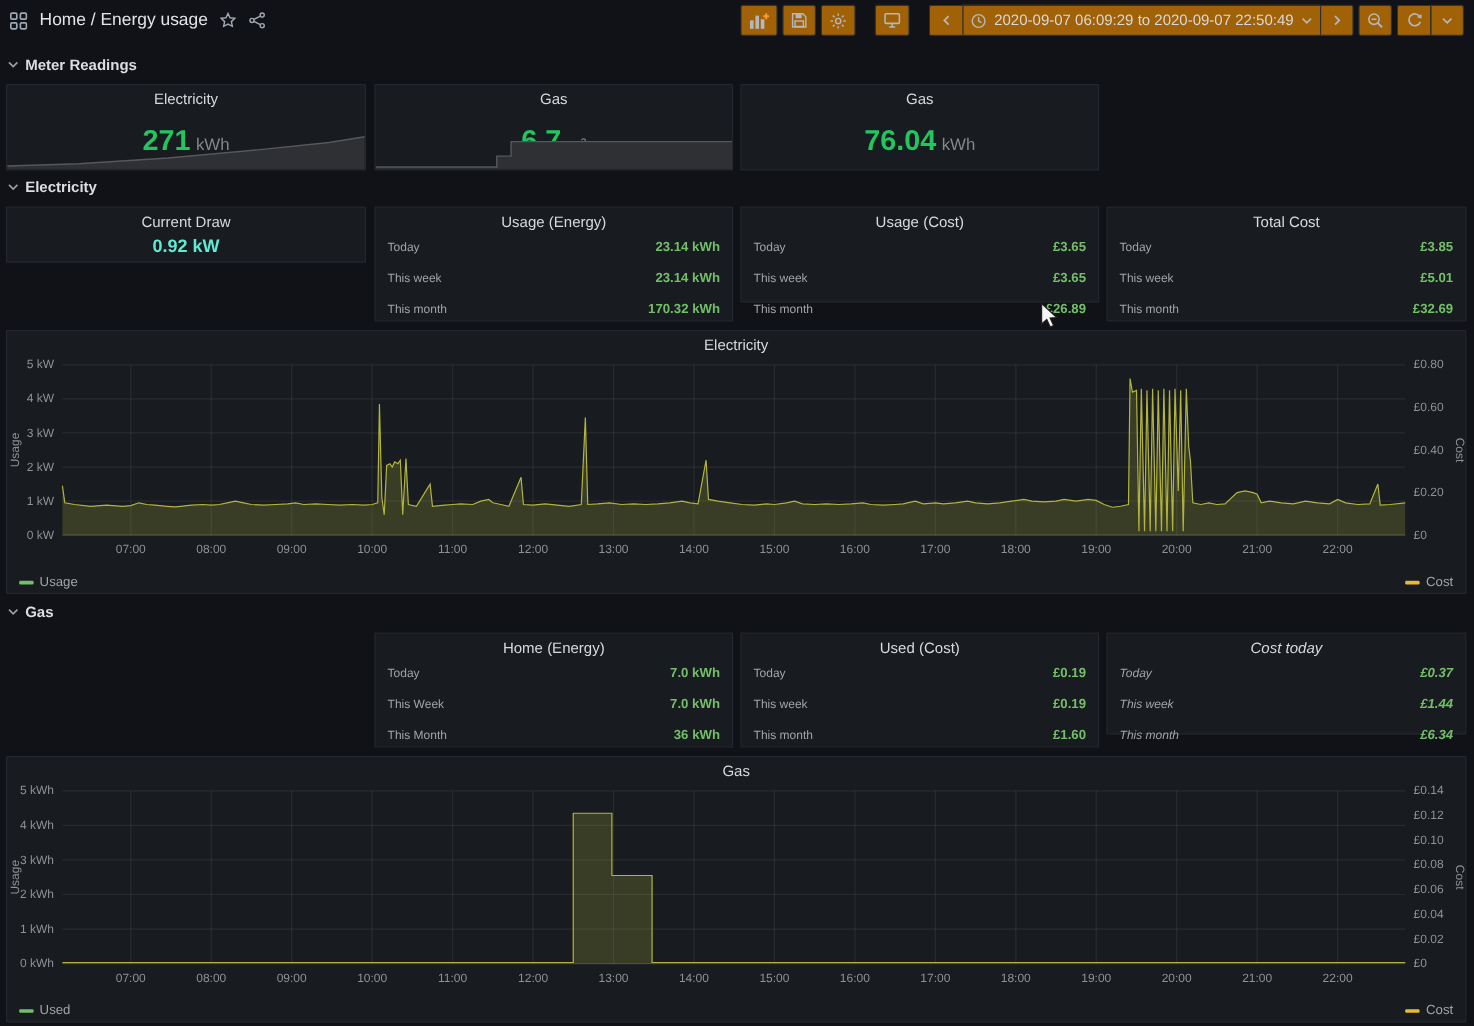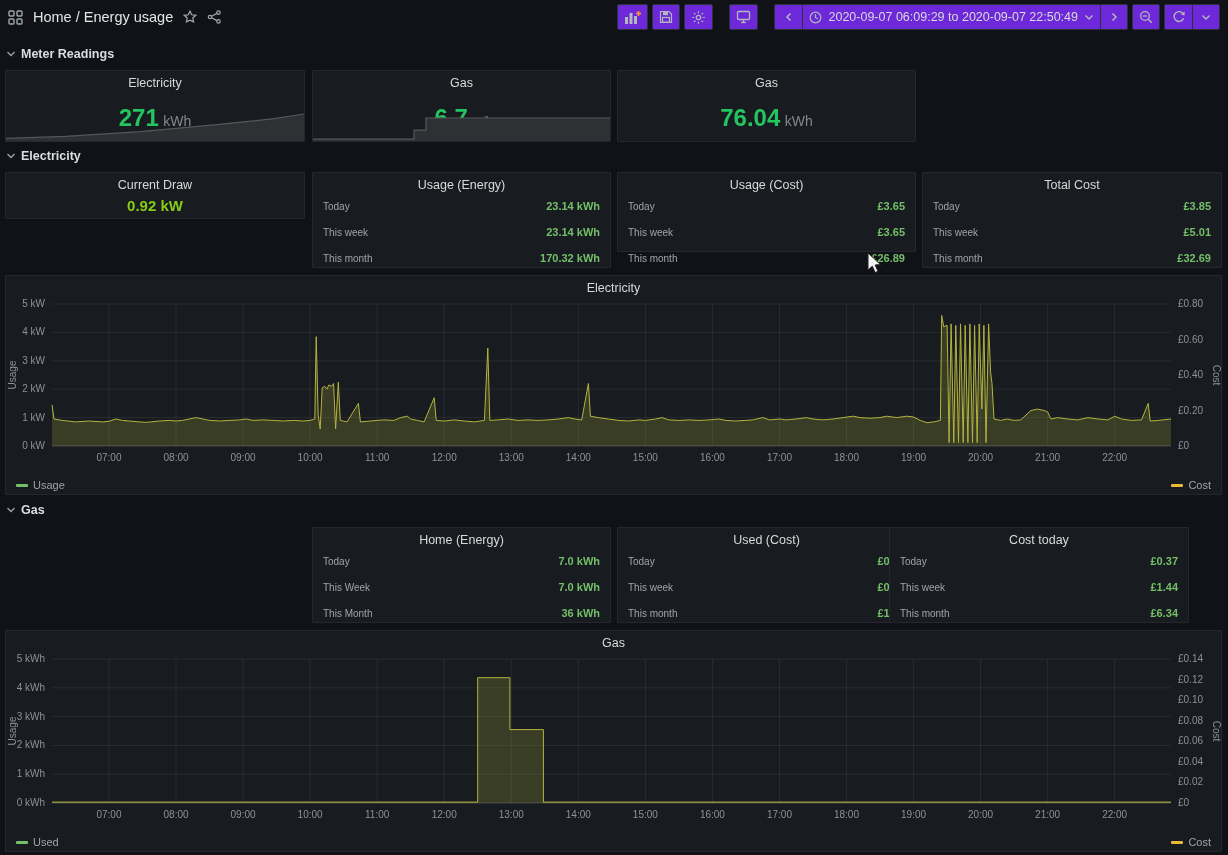--- a/index.html
+++ b/index.html
@@ -9,21 +9,21 @@
     background:#111217; color:#d8d9da;
     font-family:"Liberation Sans", sans-serif;
   }
   
   .navbar { position:absolute; top:0; left:0; width:1228px; height:34px;
     display:flex; align-items:center; justify-content:space-between; padding:12px 8px; }
   .nav-left { display:flex; align-items:center; gap:10px; }
   .breadcrumb { font-size:14.5px; color:#e3e4e6; }
   .nav-ico { display:inline-flex; align-items:center; justify-content:center; cursor:pointer; color:#9fa7b3; }
   .nav-right { display:flex; align-items:center; gap:4px; }
-  .btn { height:26px; min-width:28px; background:#6d28d9; border:1px solid #2c3235;
+  .btn { height:26px; min-width:28px; background:#a16207; border:1px solid #2c3235;
     border-radius:2px; display:inline-flex; align-items:center; justify-content:center;
     padding:0 6px; color:#b4b7bd; cursor:pointer; }
   .btn-group { display:flex; gap:0; }
   .btn-group .btn { border-radius:0; border-right-width:0; }
   .btn-group .btn:first-child { border-radius:2px 0 0 2px; }
   .btn-group .btn:last-child { border-radius:0 2px 2px 0; border-right-width:1px; }
   .time-btn { font-size:12.5px; color:#d8d9da; gap:6px; white-space:nowrap; }
   .spacer8 { width:8px; }
   
   .row-header { position:absolute; display:flex; align-items:center; gap:5px;
@@ -36,21 +36,21 @@
   .meter-value .num { font-size:24px; font-weight:700; color:#22c55e; }
   .meter-value .unit { font-size:14px; font-weight:400; color:#84878b; }
   .spark { position:absolute; bottom:0; left:0; width:100%; }
   
   .stat-row { position:absolute; left:10px; right:10px; display:flex;
     justify-content:space-between; align-items:baseline; }
   .stat-row.r0 { top:27px; } .stat-row.r1 { top:53px; } .stat-row.r2 { top:79px; }
   .stat-label { font-size:10px; color:#a1a4a8; }
   .stat-value { font-size:11px; font-weight:700; color:#73bf69; }
   .big-green { position:absolute; top:24px; left:0; right:0; text-align:center;
-    font-size:15px; font-weight:700; color:#84cc16; }
+    font-size:15px; font-weight:700; color:#5eead4; }
   
   .chart-svg { position:absolute; top:20px; left:0; }
   .legend { position:absolute; bottom:3px; left:10px; right:10px; display:flex;
     justify-content:space-between; font-size:11px; color:#a1a4a8; }
   .legend .item { display:inline-flex; align-items:center; gap:5px; cursor:pointer; }
   .legend .dash { display:inline-block; width:12px; height:3px; border-radius:1px; }
   .tick { fill:#8e9297; font-size:10px; font-family:"Liberation Sans",sans-serif; }
   .axis-label { fill:#8e9297; font-size:10px; font-family:"Liberation Sans",sans-serif; }
   
   .cursor { position:absolute; left:866px; top:252px; z-index:50; pointer-events:none; }
@@ -368,21 +368,21 @@
   <div class="stat-row r1">
       <span class="stat-label">This week</span>
       <span class="stat-value">£0.19</span>
     </div>
   <div class="stat-row r2">
       <span class="stat-label">This month</span>
       <span class="stat-value">£1.60</span>
     </div>
 </div>
 
-<div class="panel" style="left:889px; top:527px; width:300px; height:96px;">
+<div class="panel" style="left:922px; top:527px; width:300px; height:85px;font-style:italic;">
   <div class="panel-title">Cost today</div>
   <div class="stat-row r0">
       <span class="stat-label">Today</span>
       <span class="stat-value">£0.37</span>
     </div>
   <div class="stat-row r1">
       <span class="stat-label">This week</span>
       <span class="stat-value">£1.44</span>
     </div>
   <div class="stat-row r2">

